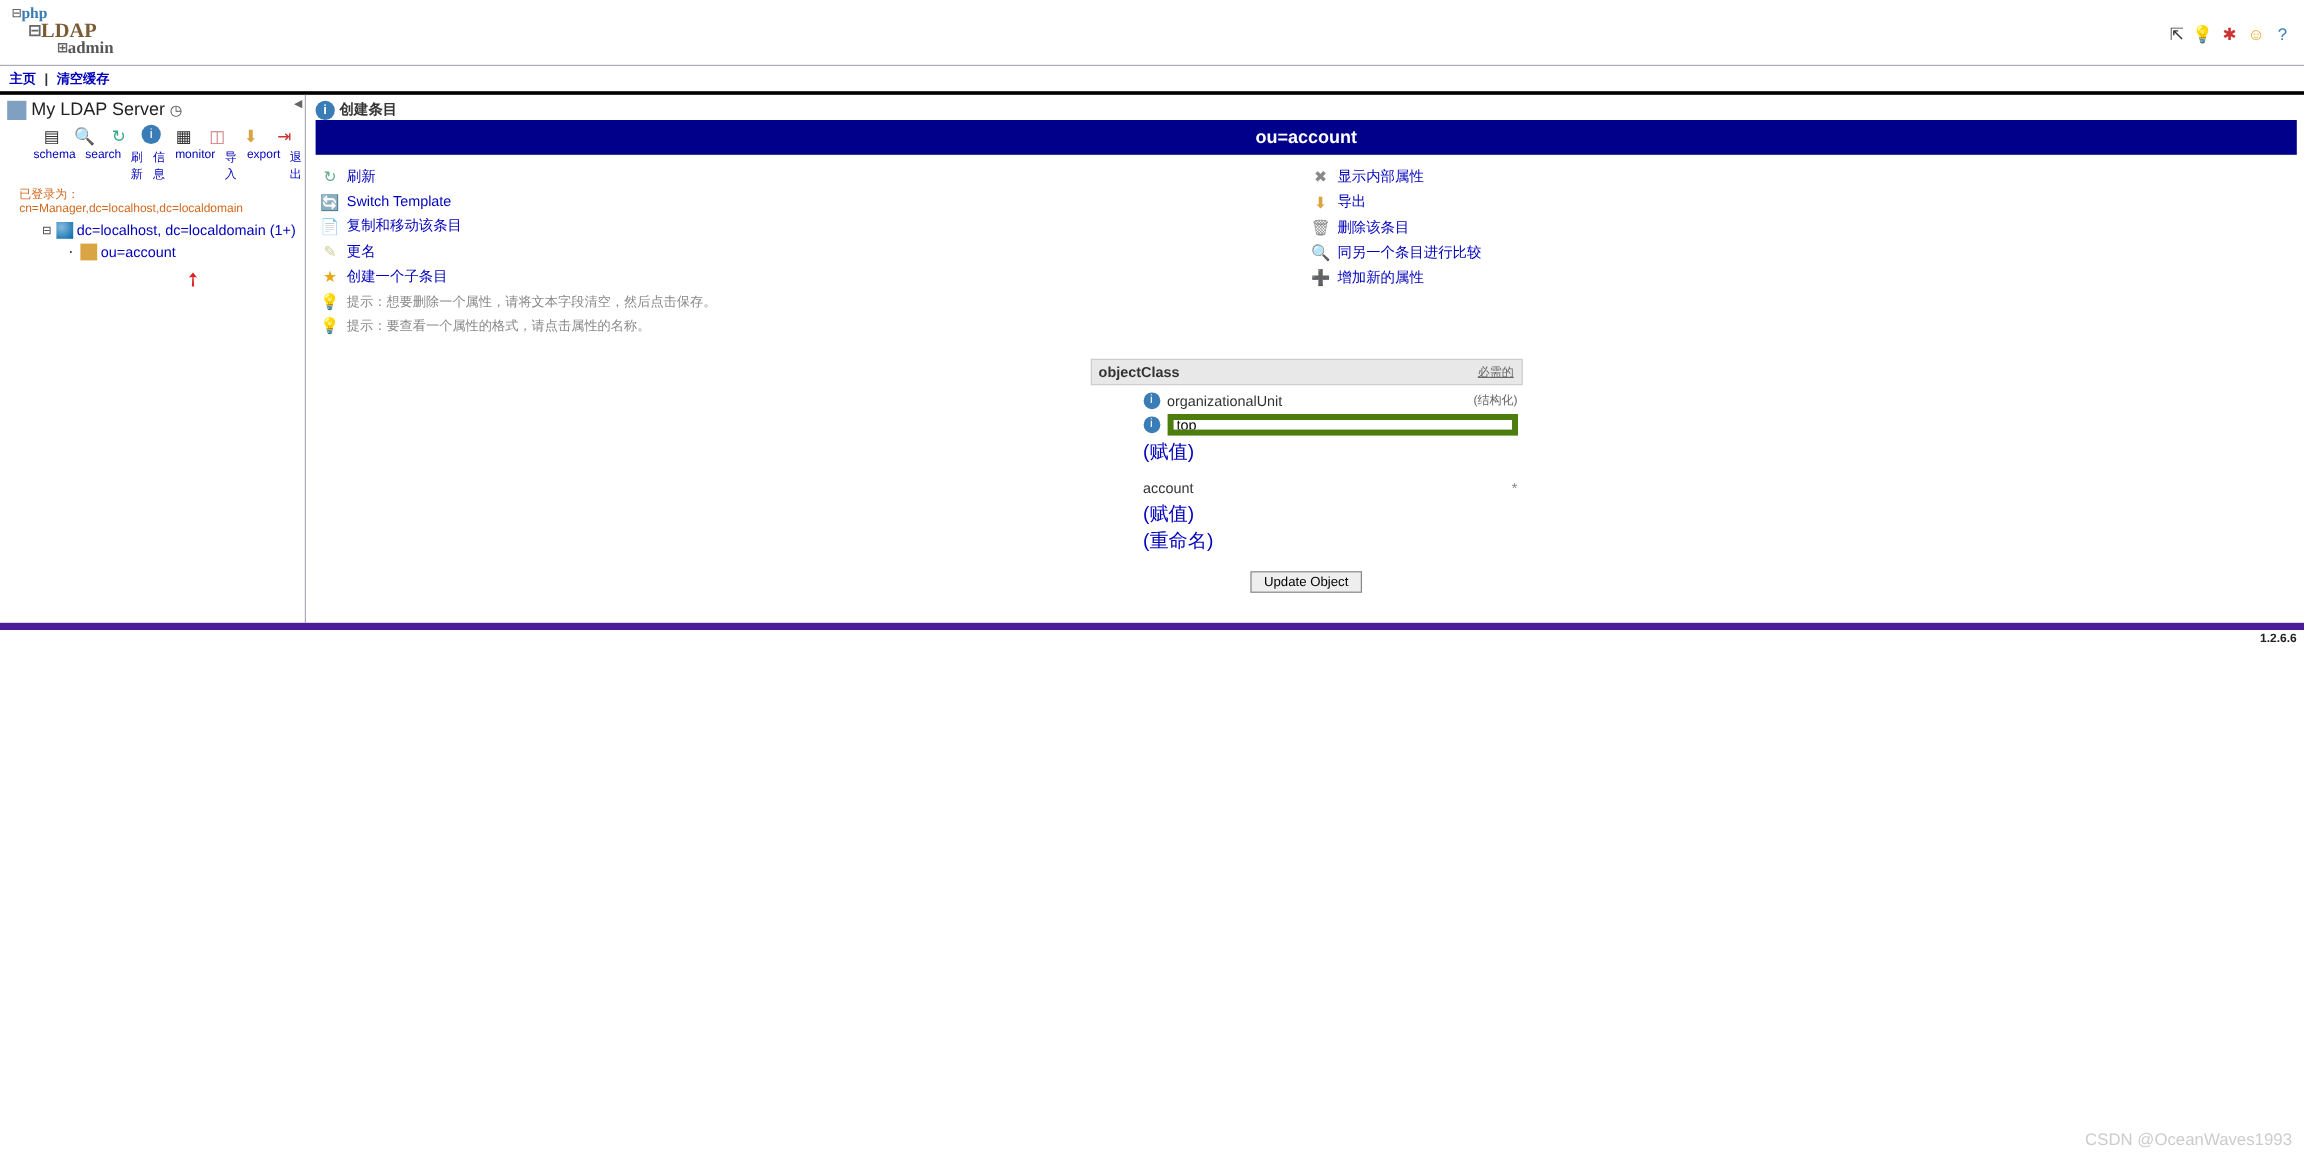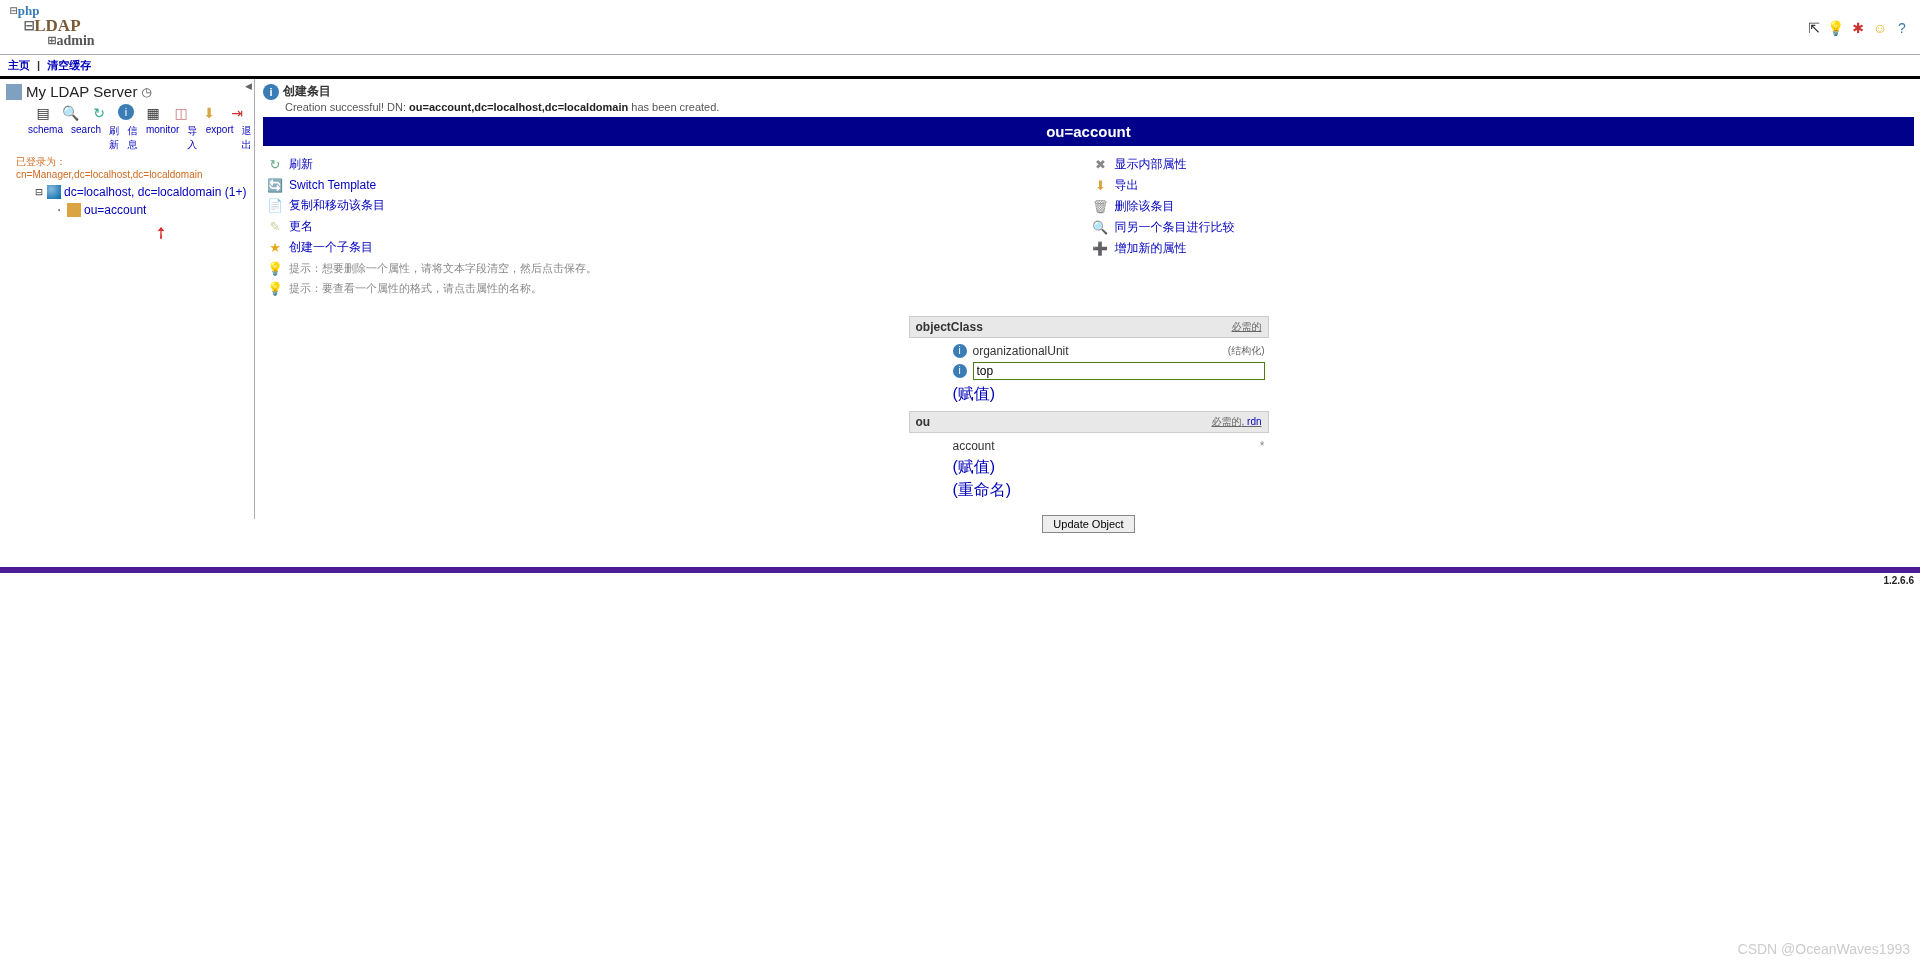--- a/index.html
+++ b/index.html
@@ -44,29 +44,29 @@
   .msg2 b{color:#222}
   .title{background:#00008b;color:#fff;text-align:center;padding:6px 0;font-size:15px;font-weight:bold}
   .subbar{background:#00008b;color:#fff;text-align:center;font-size:10px;padding:3px 0;border-top:1px solid #3050a0}
   .subbar b{color:#fff}
   .actions{display:flex;width:100%;margin-top:8px}
   .actcol{flex:1}
   .actrow{display:flex;align-items:center;gap:6px;padding:2px 2px 2px 4px;font-size:12px}
   .actrow .aico{width:16px;height:16px;display:inline-flex;align-items:center;justify-content:center;font-size:13px}
   .hint{color:#888;font-size:11px}
   
-  .attr{width:360px;margin:18px auto 24px auto}
+  .attr{width:360px;margin:18px auto 10px auto}
   .attr-h{background:#e8e8e8;border:1px solid #ccc;padding:3px 6px;display:flex;justify-content:space-between;align-items:center;font-size:12px}
   .attr-h .req{font-size:10px;color:#666;text-decoration:underline}
   .attr-body{padding:4px 4px 6px 4px}
   .attr-row{display:flex;align-items:center;gap:6px;padding:2px 0}
   .attr-row .irnd{width:14px;height:14px;border-radius:50%;background:#3a7cb5;color:#fff;text-align:center;line-height:14px;font-size:10px}
   .attr-row .val{flex:1;font-size:12px}
   .attr-row .struct{font-size:10px;color:#666}
-  .attr-row input{flex:1;font-size:12px;padding:1px 3px;border:1px solid #4d7c0f;height:18px}
+  .attr-row input{flex:1;font-size:12px;padding:1px 3px;border:5px solid #4d7c0f;height:18px}
   .sublink{font-size:16px;color:#0000bb;padding:2px 0 0 40px}
   .ou-val{padding:2px 0 2px 40px;font-size:12px;display:flex;justify-content:space-between}
   .btnrow{text-align:center;margin-top:8px}
   .btnrow button{font-size:11px;padding:2px 10px;border:1px solid #888;background:#eee;cursor:pointer}
   .ftr{border-top:6px solid #4c1d95;text-align:right;font-size:10px;font-weight:bold;padding:2px 6px;color:#222}
   .water{position:fixed;bottom:6px;right:10px;color:#ccc;font-size:14px}
 </style>
 </head>
 <body>
 
@@ -136,23 +136,20 @@
       </div>
       <span class="arrow">➚</span>
     </div>
   </div>
 
   <div class="main">
     <div class="msg">
       <span class="i-ico">i</span>
       <b>创建条目</b>
     </div>
-    <div class="msg2">
-      <span>Creation successful! DN: </span><b>ou=account,dc=localhost,dc=localdomain</b><span> has been created.</span>
-    </div>
 
     <div class="title">ou=account</div>
 
     <div class="actions">
       <div class="actcol" id="actL">
           <div class="actrow">
             <span class="aico" style="color:#6a8">↻</span>
             <a>刷新</a>
           </div>
           <div class="actrow">
@@ -217,24 +214,20 @@
           <span class="struct">(结构化)</span>
         </div>
         <div class="attr-row">
           <span style="width:34px"></span>
           <span class="irnd">i</span>
           <input type="text" value="top" style="">
         </div>
         <div class="sublink"><a>(赋值)</a></div>
       </div>
 
-      <div class="attr-h">
-        <b>ou</b>
-        <span class="req"><span>必需的</span>, <a>rdn</a></span>
-      </div>
       <div class="attr-body">
         <div class="ou-val">
           <span>account</span>
           <span style="color:#888">*</span>
         </div>
         <div class="sublink"><a>(赋值)</a></div>
         <div class="sublink"><a>(重命名)</a></div>
       </div>
 
       <div class="btnrow">

